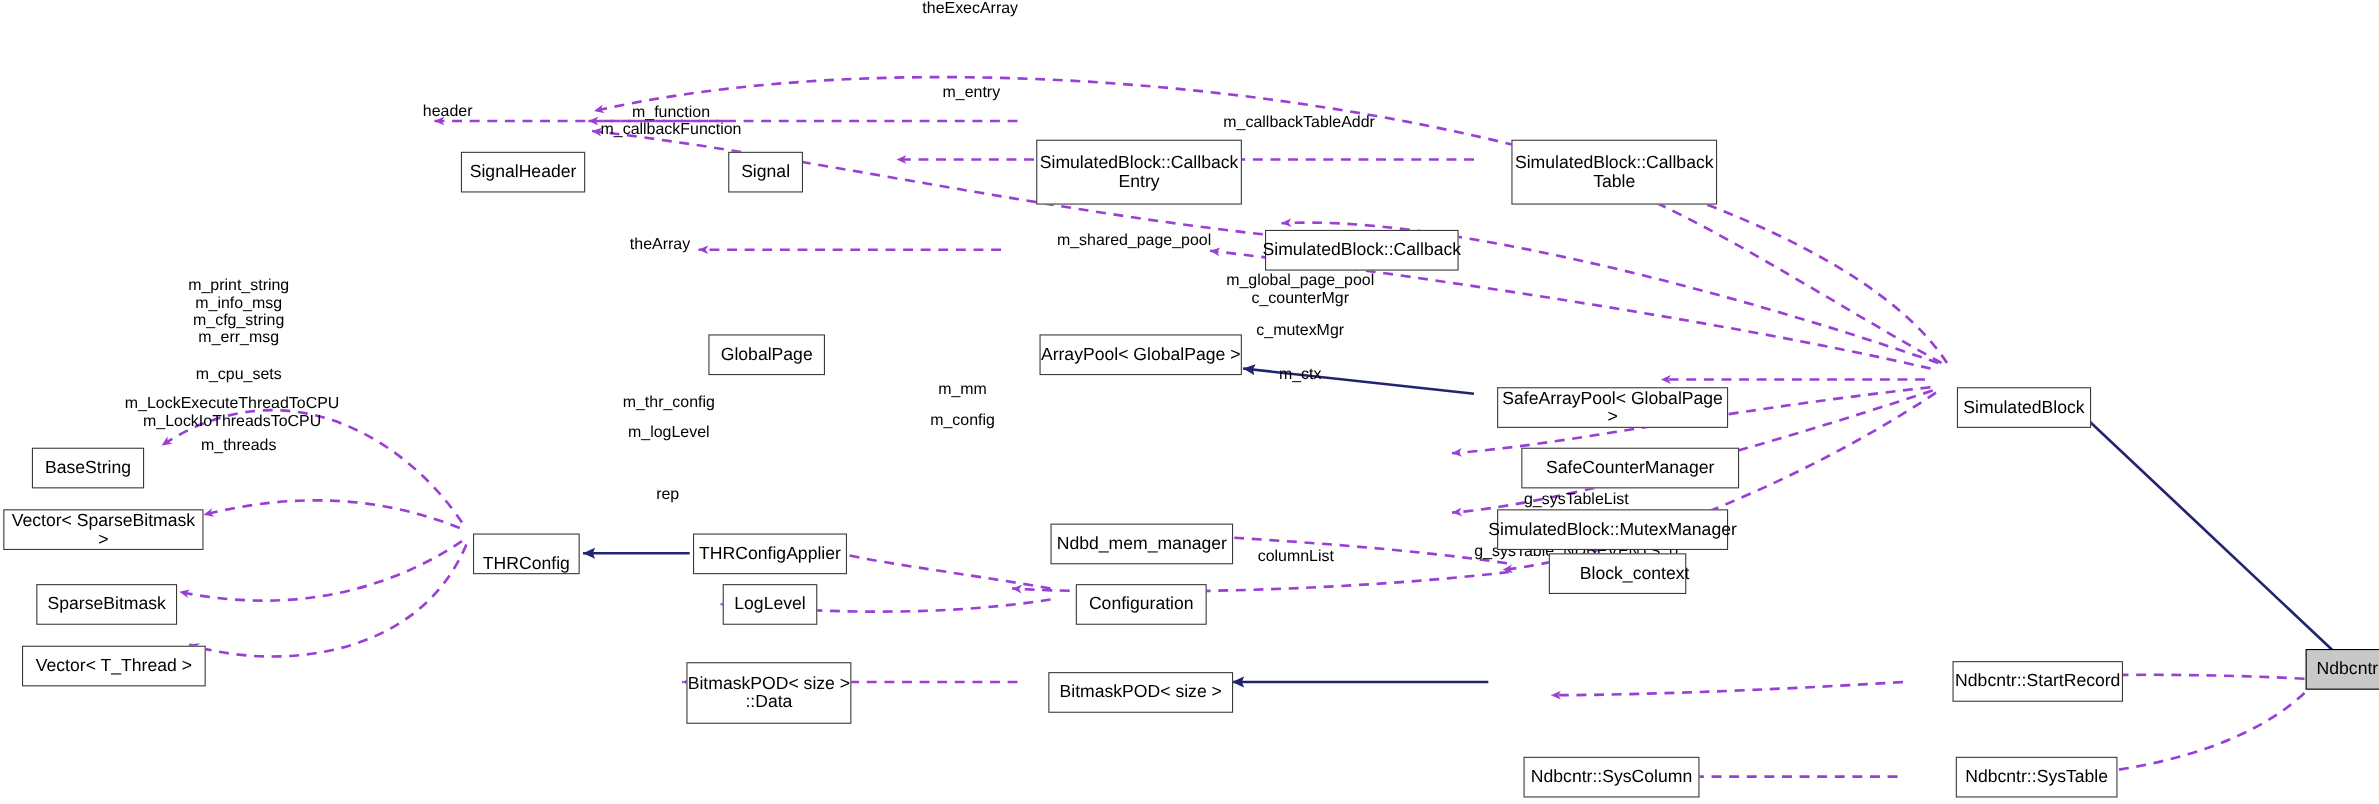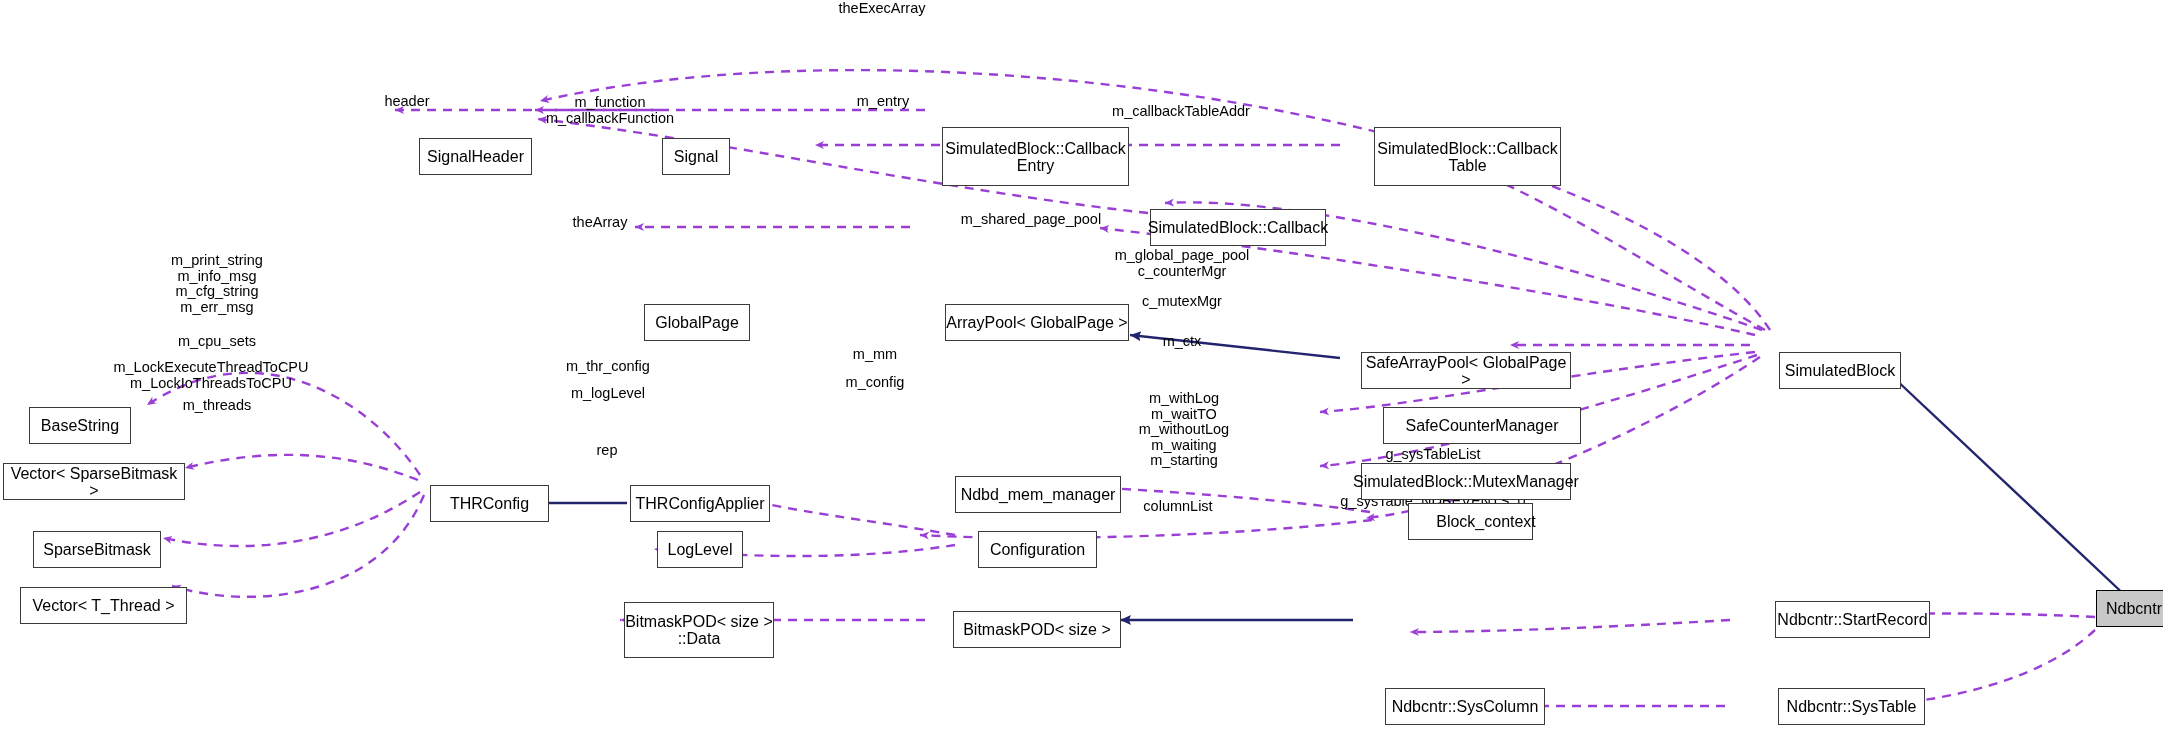--- a/index.html
+++ b/index.html
@@ -147,39 +147,39 @@
   <div class="node" style="left:644px;top:304px;width:106px;height:37px;"><span>GlobalPage</span></div>
   <div class="node" style="left:1361px;top:352px;width:210px;height:37px;"><span>SafeArrayPool&lt; GlobalPage &gt;</span></div>
   <div class="node" style="left:945px;top:304px;width:184px;height:37px;"><span>ArrayPool&lt; GlobalPage &gt;</span></div>
   <div class="node" style="left:1383px;top:407px;width:198px;height:37px;"><span>SafeCounterManager</span></div>
   <div class="node" style="left:1361px;top:463px;width:210px;height:37px;"><span>SimulatedBlock::MutexManager</span></div>
   <div class="node" style="left:1779px;top:352px;width:122px;height:37px;"><span>SimulatedBlock</span></div>
   <div class="node" style="left:29px;top:407px;width:102px;height:37px;"><span>BaseString</span></div>
   <div class="node" style="left:3px;top:463px;width:182px;height:37px;"><span>Vector&lt; SparseBitmask &gt;</span></div>
   <div class="node" style="left:33px;top:531px;width:128px;height:37px;"><span>SparseBitmask</span></div>
   <div class="node" style="left:20px;top:587px;width:167px;height:37px;"><span>Vector&lt; T_Thread &gt;</span></div>
-  <div class="node" style="left:430px;top:485px;width:119px;height:37px;"><span>THRConfig</span></div>
+  <div class="node" style="left:430px;top:485px;width:97px;height:37px;align-items:flex-end;"><span>THRConfig</span></div>
   <div class="node" style="left:630px;top:485px;width:140px;height:37px;"><span>THRConfigApplier</span></div>
   <div class="node" style="left:657px;top:531px;width:86px;height:37px;"><span>LogLevel</span></div>
   <div class="node" style="left:955px;top:476px;width:166px;height:37px;"><span>Ndbd_mem_manager</span></div>
   <div class="node" style="left:978px;top:531px;width:119px;height:37px;"><span>Configuration</span></div>
   <div class="node" style="left:1408px;top:503px;width:125px;height:37px;padding-left:31px;"><span>Block_context</span></div>
   <div class="node" style="left:624px;top:602px;width:150px;height:56px;"><span>BitmaskPOD&lt; size &gt;
 ::Data</span></div>
   <div class="node" style="left:953px;top:611px;width:168px;height:37px;"><span>BitmaskPOD&lt; size &gt;</span></div>
   <div class="node" style="left:1775px;top:601px;width:155px;height:37px;"><span>Ndbcntr::StartRecord</span></div>
   <div class="node" style="left:1385px;top:688px;width:160px;height:37px;"><span>Ndbcntr::SysColumn</span></div>
   <div class="node" style="left:1778px;top:688px;width:147px;height:37px;"><span>Ndbcntr::SysTable</span></div>
   <div class="node current" style="left:2096px;top:590px;width:76px;height:37px;"><span>Ndbcntr</span></div>
 
   <div class="edge-label" style="left:882px;top:1px;"><span>theExecArray</span></div>
   <div class="edge-label" style="left:407px;top:94px;"><span>header</span></div>
   <div class="edge-label" style="left:610px;top:95px;"><span>m_function
 m_callbackFunction</span></div>
-  <div class="edge-label" style="left:875px;top:94px;padding-left:16px;"><span>m_entry</span></div>
+  <div class="edge-label" style="left:875px;top:77px;padding-left:16px;"><span>m_entry</span></div>
   <div class="edge-label" style="left:1181px;top:104px;"><span>m_callbackTableAddr</span></div>
   <div class="edge-label" style="left:1041px;top:139px;"><span>TheEmptyCallback
 TheNULLCallback</span></div>
   <div class="edge-label" style="left:600px;top:215px;"><span>theArray</span></div>
   <div class="edge-label" style="left:1031px;top:212px;"><span>m_shared_page_pool</span></div>
   <div class="edge-label" style="left:1182px;top:248px;"><span>m_global_page_pool
 c_counterMgr</span></div>
   <div class="edge-label" style="left:1182px;top:294px;"><span>c_mutexMgr</span></div>
   <div class="edge-label" style="left:1182px;top:334px;"><span>m_ctx</span></div>
   <div class="edge-label" style="left:217px;top:253px;"><span>m_print_string
@@ -188,25 +188,20 @@
 m_err_msg</span></div>
   <div class="edge-label" style="left:217px;top:334px;"><span>m_cpu_sets</span></div>
   <div class="edge-label" style="left:211px;top:360px;"><span>m_LockExecuteThreadToCPU
 m_LockIoThreadsToCPU</span></div>
   <div class="edge-label" style="left:217px;top:398px;"><span>m_threads</span></div>
   <div class="edge-label" style="left:608px;top:359px;"><span>m_thr_config</span></div>
   <div class="edge-label" style="left:608px;top:386px;"><span>m_logLevel</span></div>
   <div class="edge-label" style="left:875px;top:347px;"><span>m_mm</span></div>
   <div class="edge-label" style="left:875px;top:375px;"><span>m_config</span></div>
   <div class="edge-label" style="left:607px;top:443px;"><span>rep</span></div>
-  <div class="edge-label" style="left:1184px;top:391px;"><span>m_withLog
-m_waitTO
-m_withoutLog
-m_waiting
-m_starting</span></div>
   <div class="edge-label" style="left:1436px;top:429px;"><span>c_start</span></div>
   <div class="edge-label" style="left:1433px;top:447px;"><span>g_sysTableList
 g_sysTable_SYSTAB
 _0
 g_sysTable_NDBEVENTS_0</span></div>
   <div class="edge-label" style="left:1178px;top:499px;"><span>columnList</span></div>
 
 </div>
 
 </body></html>

